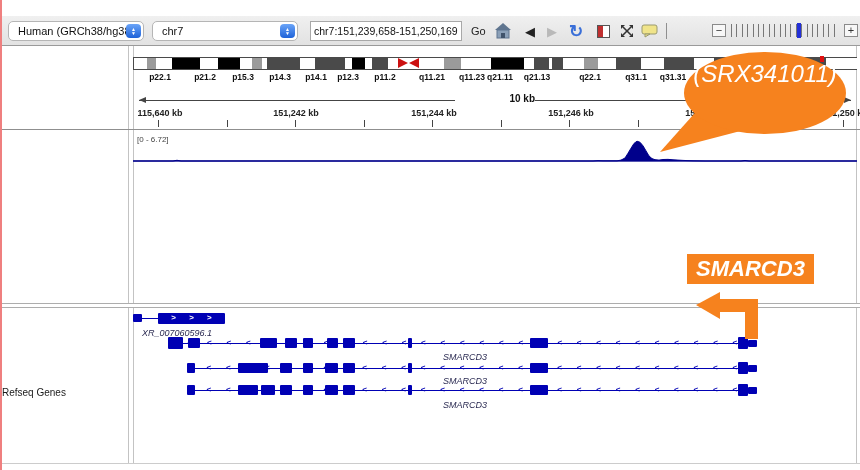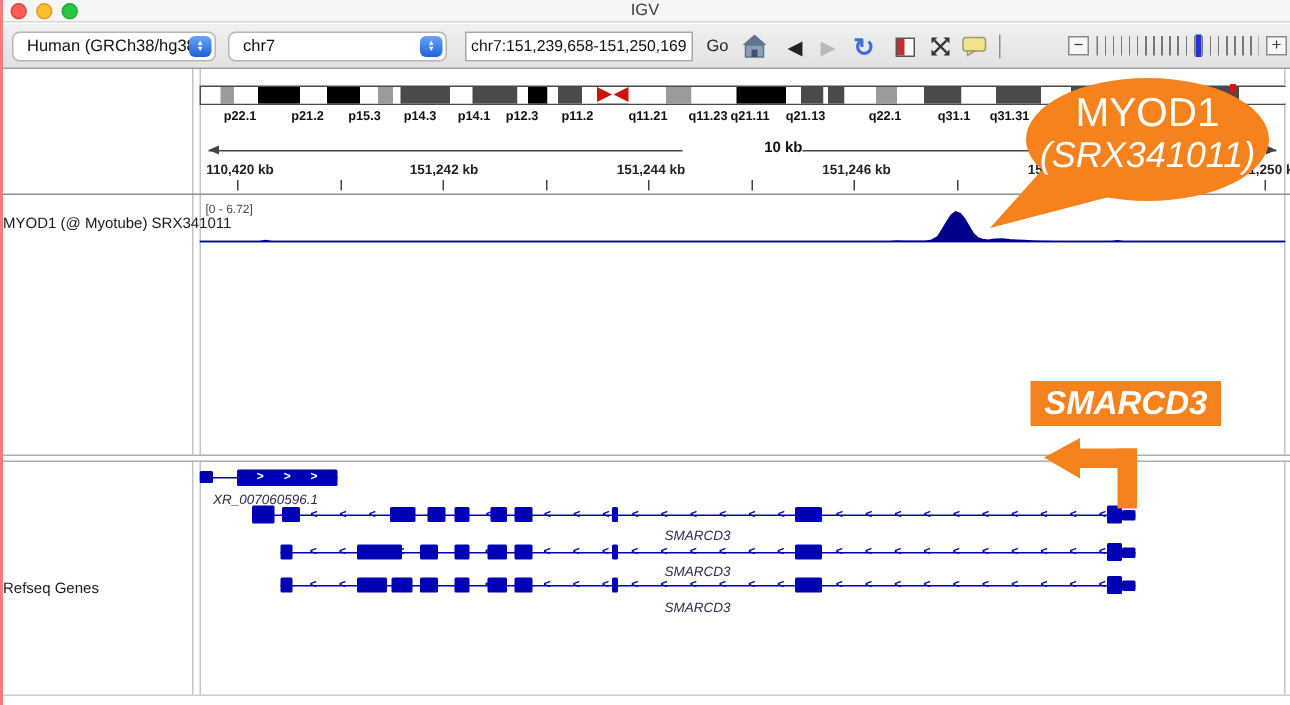--- a/index.html
+++ b/index.html
@@ -81,28 +81,20 @@
   .callout-tail { position:absolute; left:640px; top:40px; z-index:29; pointer-events:none; }
   .gene-callout-box { position:absolute; left:687px; top:254px; width:127px; height:30px; z-index:30; display:flex; align-items:center; justify-content:center; }
   .gene-callout-box span { color:#fff; font-size:22px; font-style:italic; font-weight:bold; }
   .gene-arrow { position:absolute; left:680px; top:285px; z-index:29; pointer-events:none; }
 </style>
 </head>
 <body>
 
 <div id="app">
 
-  <div class="titlebar">
-    <div class="traffic">
-      <span class="tl red"></span>
-      <span class="tl yellow"></span>
-      <span class="tl green"></span>
-    </div>
-    <div class="win-title">IGV</div>
-  </div>
 
   <div class="toolbar">
     <div class="select" id="genome-select">
       <span>Human (GRCh38/hg38)</span>
       <span class="stepper">
           <span>▲</span>
           <span>▼</span>
         </span>
     </div>
     <div class="select" id="chrom-select">
@@ -229,40 +221,39 @@
       <div class="band-label" style="left: 673px;">q31.31</div>
       <div class="band-label" style="left: 820px;">q36.2</div>
     </div>
 
   <div class="ruler-line">
     <span class="arr left"></span>
     <span class="arr right"></span>
   </div>
   <div class="scale-label">10 kb</div>
   <div id="ruler-ticks">
-      <div class="tick-label" style="left: 160px;">110,420 kb</div>
+      <div class="tick-label" style="left: 160px;">115,640 kb</div>
       <div class="tick-label" style="left: 296px;">151,242 kb</div>
       <div class="tick-label" style="left: 434px;">151,244 kb</div>
       <div class="tick-label" style="left: 571px;">151,246 kb</div>
       <div class="tick-label" style="left: 708px;">151,248 kb</div>
       <div class="tick-label" style="left: 845px;">151,250 kb</div>
       <div class="tick" style="left: 158px;"></div>
       <div class="tick" style="left: 227px;"></div>
       <div class="tick" style="left: 295px;"></div>
       <div class="tick" style="left: 364px;"></div>
       <div class="tick" style="left: 432px;"></div>
       <div class="tick" style="left: 501px;"></div>
       <div class="tick" style="left: 569px;"></div>
       <div class="tick" style="left: 638px;"></div>
       <div class="tick" style="left: 706px;"></div>
       <div class="tick" style="left: 775px;"></div>
       <div class="tick" style="left: 843px;"></div>
     </div>
 
-  <div class="namecol-label" style="left:2px; top:144px;">MYOD1 (@ Myotube) SRX341011</div>
   <div class="range-text">[0 - 6.72]</div>
   <svg id="signalSvg" width="724" height="34">
       <line x1="0" y1="31" x2="724" y2="31" stroke="#8c8cc8" stroke-width="1.4"></line>
       <path d="M0,31 L0,31.00 L40,31.00 L44,30.26 L48,31.00 L460,31.00 L465,30.64 L470,30.85 L484,30.85 L488,30.11 L492,28.02 L495,23.26 L498,18.20 L501,13.44 L504,11.21 L507,12.25 L510,15.82 L513,20.88 L516,25.94 L519,28.62 L522,29.66 L526,30.11 L530,29.51 L535,29.36 L540,29.81 L545,30.11 L550,30.40 L555,30.64 L560,30.82 L572,31.00 L608,31.00 L612,30.46 L616,31.00 L724,31.00 L724,31 Z" fill="#00008b" stroke="#00008b"></path>
     </svg>
 
   <div class="namecol-label" style="left:2px; top:387px;">Refseq Genes</div>
   <div id="genePanel">
       <div class="tx-line" style="left: 0px; top: 10px; width: 92px;"></div>
       <div class="chevrons" style="left: 0px; top: 6px; width: 92px;">
@@ -414,21 +405,20 @@
       <div class="exon" style="left: 605px; width: 10px; height: 12px; top: 76px;"></div>
       <div class="exon" style="left: 615px; width: 9px; height: 7px; top: 78.5px;"></div>
       <div class="tx-label" style="left: 332px; top: 92px;">SMARCD3</div>
     </div>
 
   <svg class="callout-tail" width="130" height="120" viewBox="0 0 130 120">
     <polygon points="62,65 112,88 20,112" fill="#f6821e"></polygon>
   </svg>
   <div class="callout-ellipse" style="background:#f6821e;"></div>
   <div class="callout-text">
-    <div class="l1">MYOD1</div>
     <div class="l2">(SRX341011)</div>
   </div>
 
   <div class="gene-callout-box" style="background:#f6821e;">
     <span>SMARCD3</span>
   </div>
   <svg class="gene-arrow" width="90" height="55" viewBox="0 0 90 55">
     <rect x="38" y="14" width="40" height="13" fill="#f6821e"></rect>
     <rect x="65" y="14" width="13" height="40" fill="#f6821e"></rect>
     <polygon points="16,20 40,7 40,34" fill="#f6821e"></polygon>

